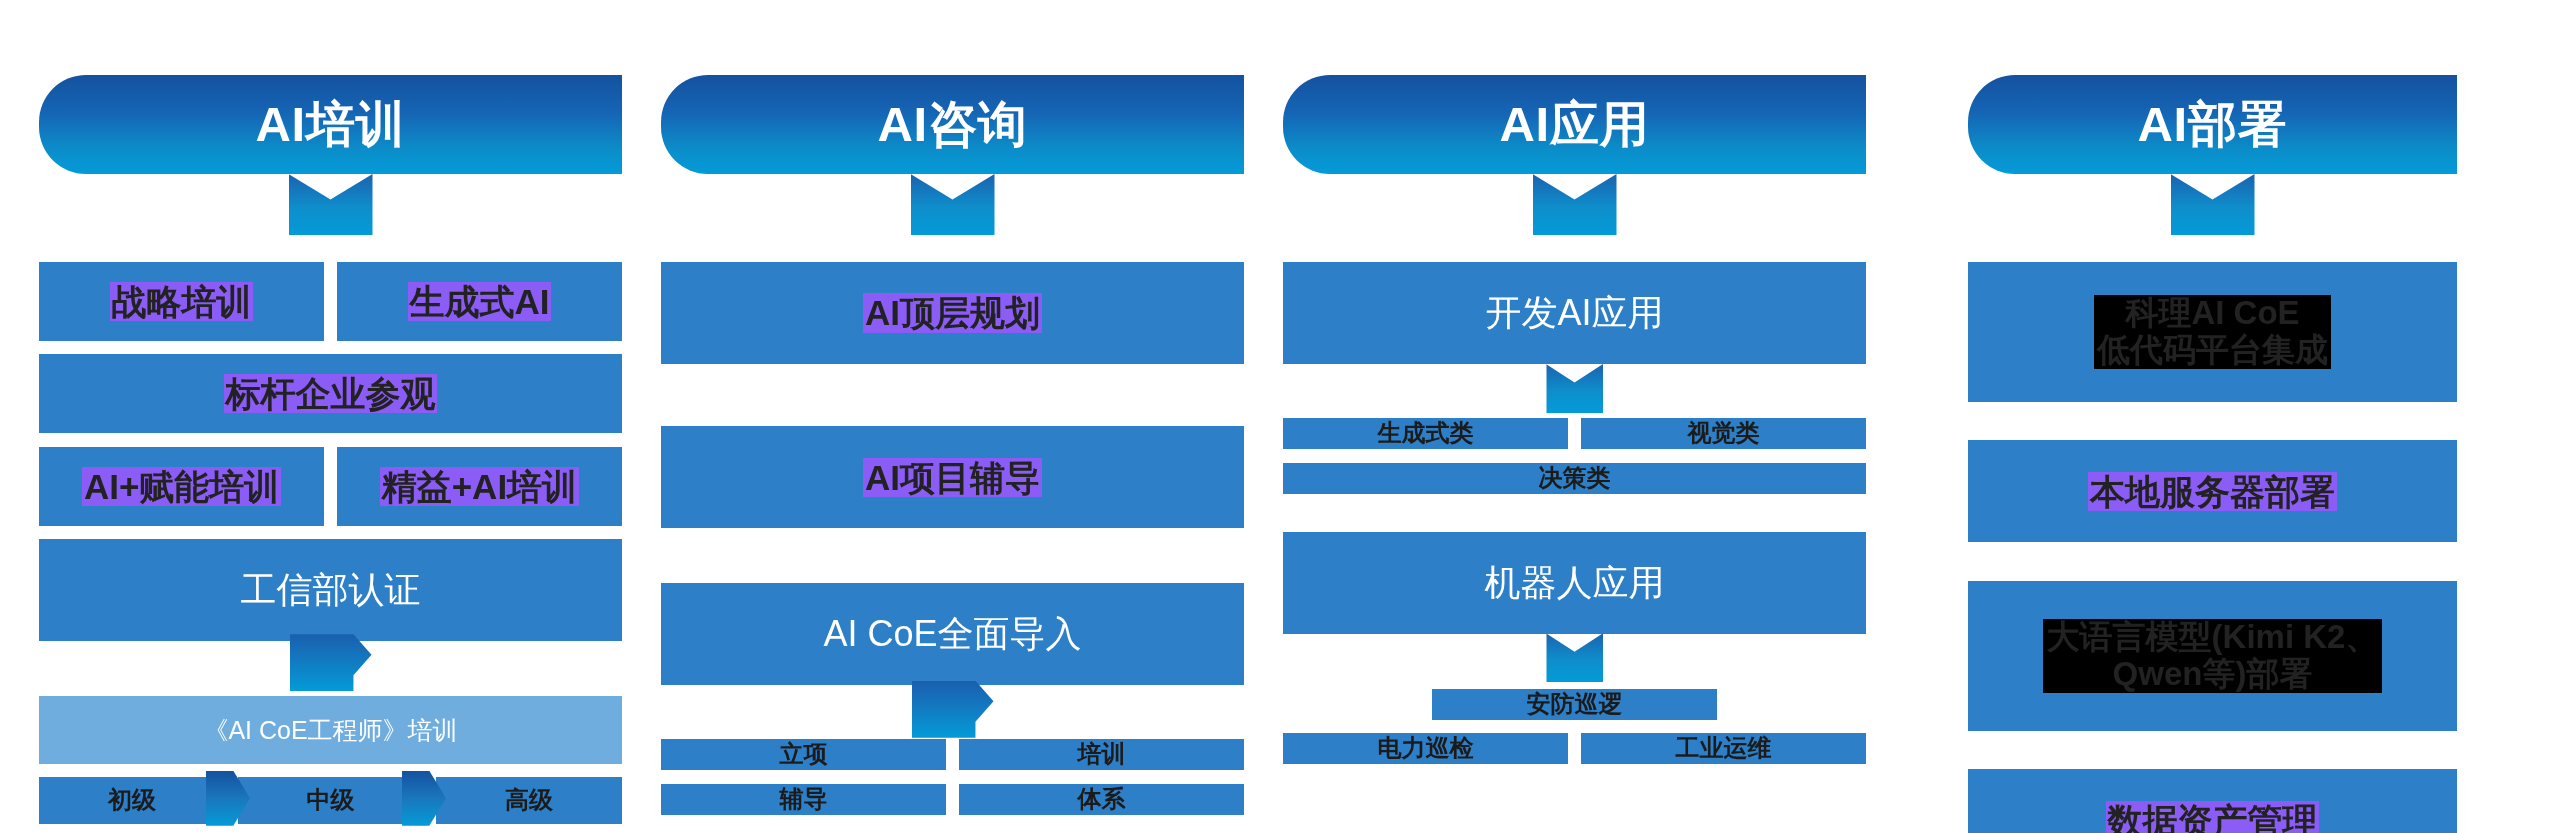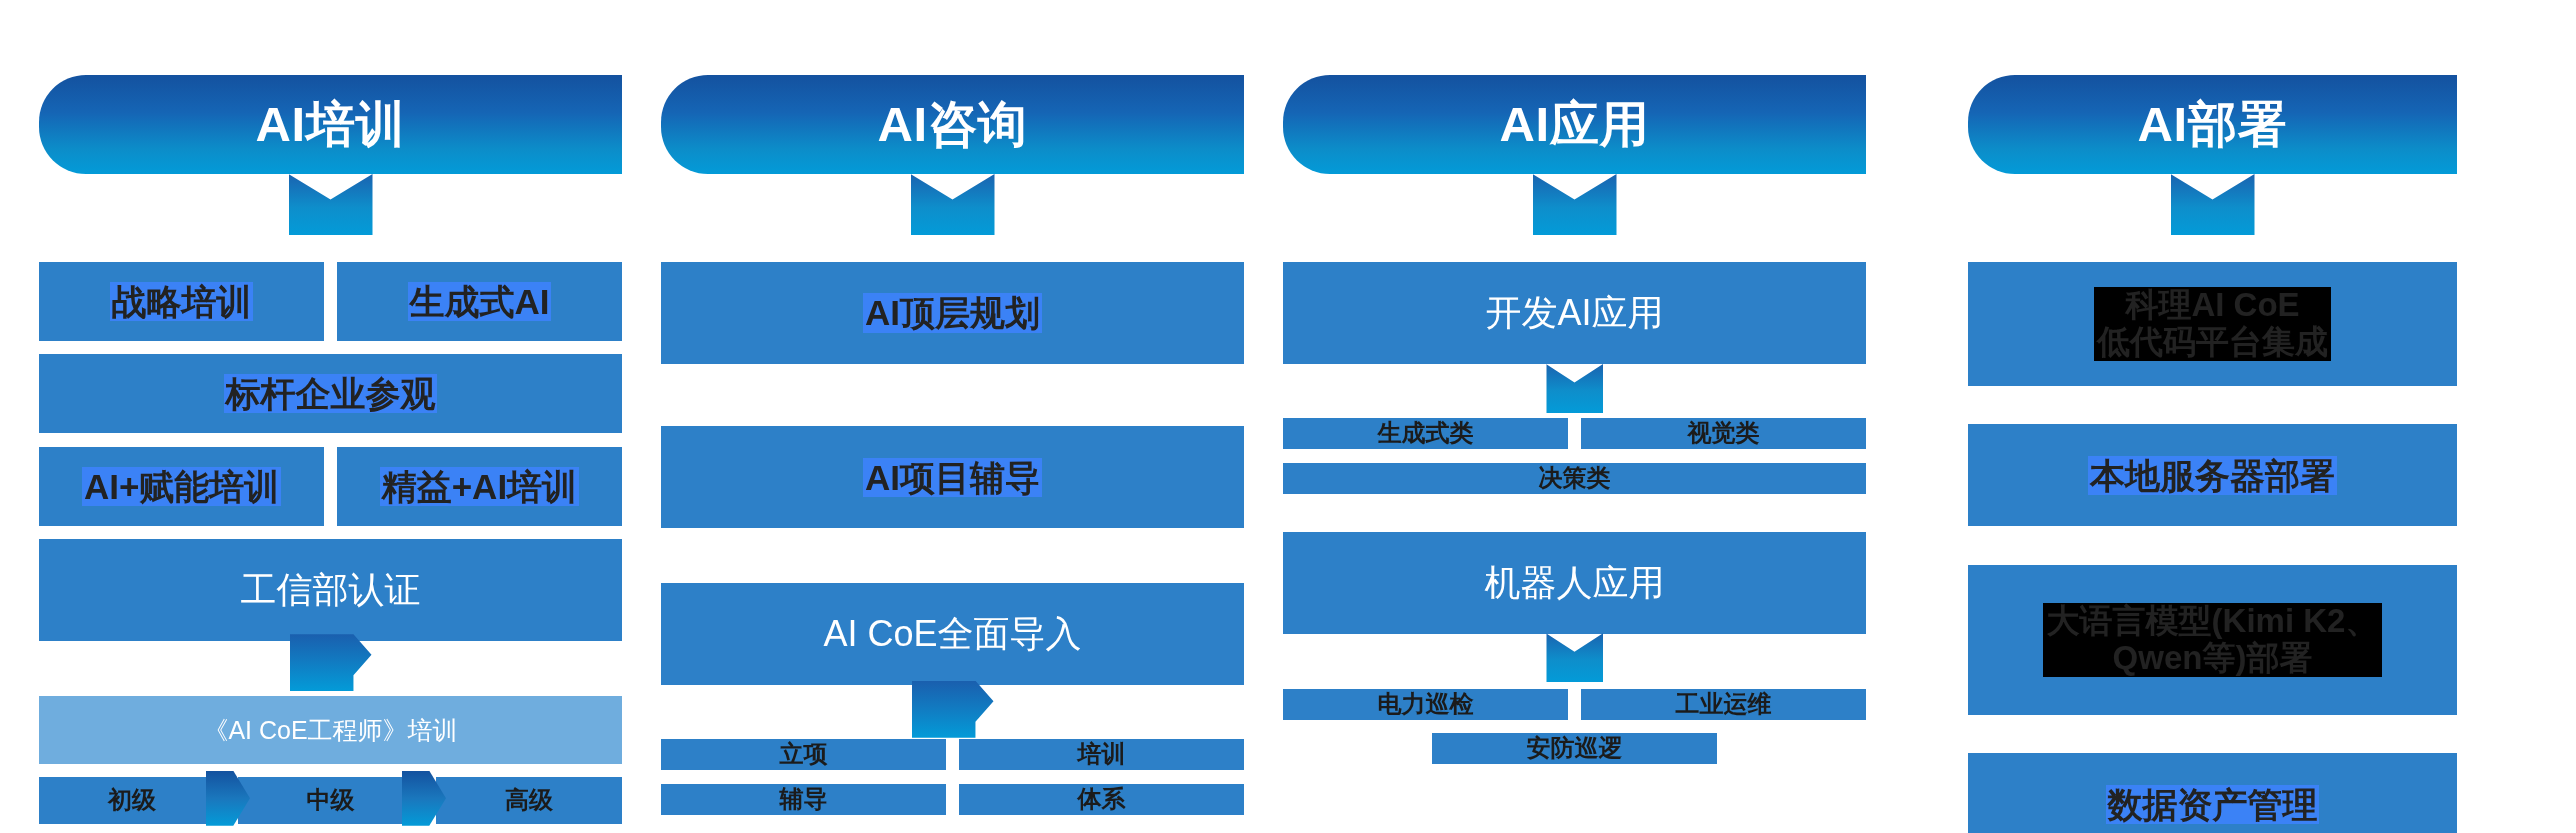--- a/index.html
+++ b/index.html
@@ -138,21 +138,21 @@
     font-weight: normal;
   }
   .lbl.white-sm {
     color: #ffffff;
     font-size: 25px;
     font-weight: normal;
   }
   
   .lbl.dark {
     color: #222222;
-    background: #3b82f6;
+    background: #8b5cf6;
     box-decoration-break: clone;
     -webkit-box-decoration-break: clone;
     font-size: 35px;
     font-weight: bold;
     padding: 0 1.6px;
   }
   .lbl.dark-sm {
     color: #1b1b1b;
     font-size: 24px;
     font-weight: bold;
@@ -367,48 +367,48 @@
 
       <div class="row">
         <div class="cell h-tall">
           <span class="lbl white">机器人应用</span>
         </div>
         <div class="mini-connector" style="top:101px;"></div>
       </div>
 
       <div class="spacer-52"></div>
 
+      <div class="row centered-one">
+        <div class="cell h-small">
+          <span class="lbl dark-sm">安防巡逻</span>
+        </div>
+      </div>
+
       <div class="row">
         <div class="cell h-small">
           <span class="lbl dark-sm">电力巡检</span>
         </div>
         <div class="cell h-small">
           <span class="lbl dark-sm">工业运维</span>
-        </div>
-      </div>
-
-      <div class="row centered-one">
-        <div class="cell h-small">
-          <span class="lbl dark-sm">安防巡逻</span>
         </div>
       </div>
     </div>
   </div>
 
   <div class="column col-4">
     <div class="banner-wrap">
       <div class="banner">
         <div class="banner-title">AI部署</div>
       </div>
       <div class="connector under-banner"></div>
     </div>
 
     <div class="rows">
       <div class="row">
-        <div class="cell" style="height:124px;">
+        <div class="cell" style="height:140px;">
           <span class="lbl dark-two">科理AI CoE
 低代码平台集成</span>
         </div>
       </div>
 
       <div class="spacer-32"></div>
 
       <div class="row">
         <div class="cell h-tall">
           <span class="lbl dark">本地服务器部署</span>

